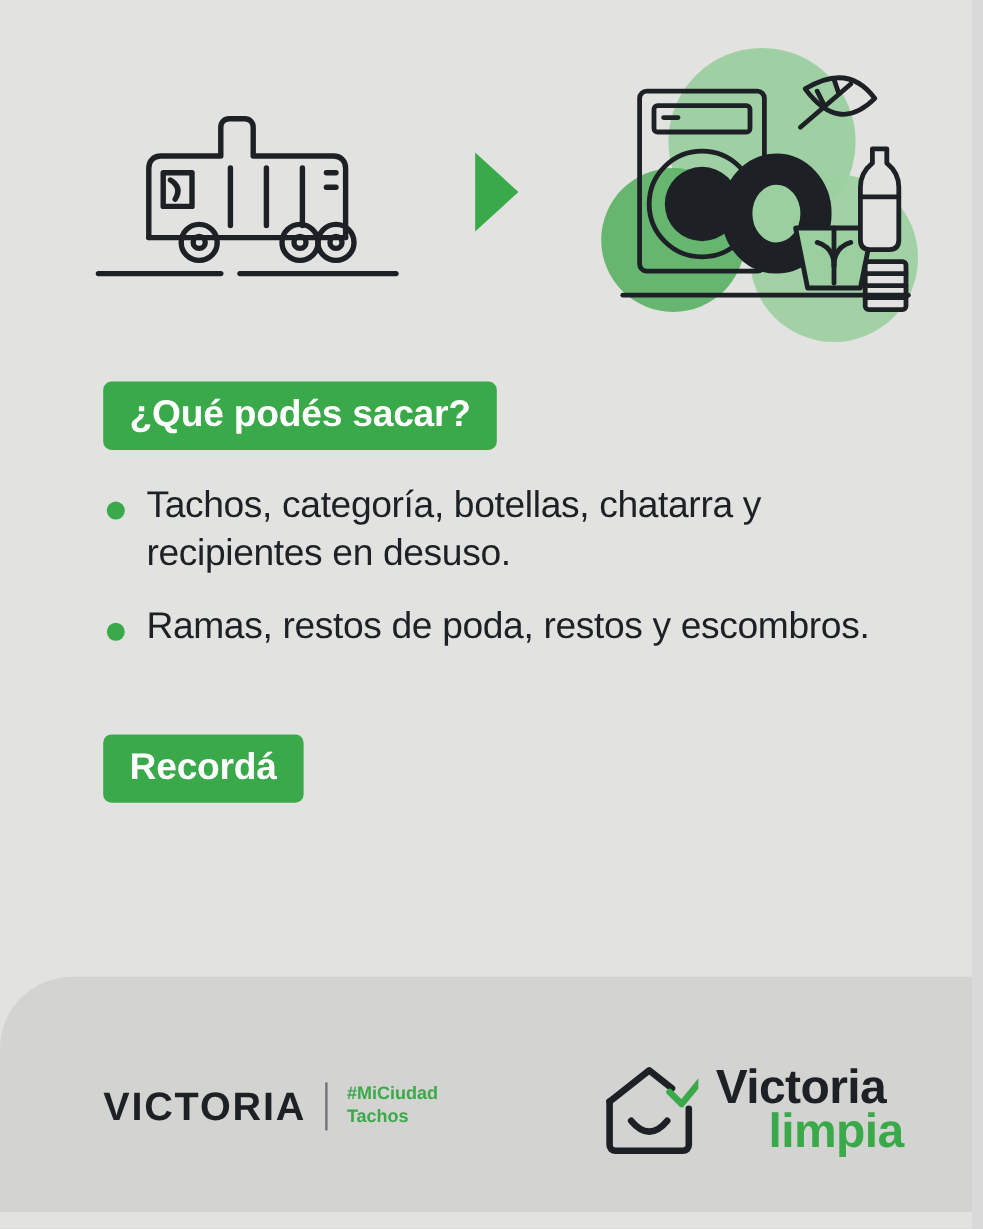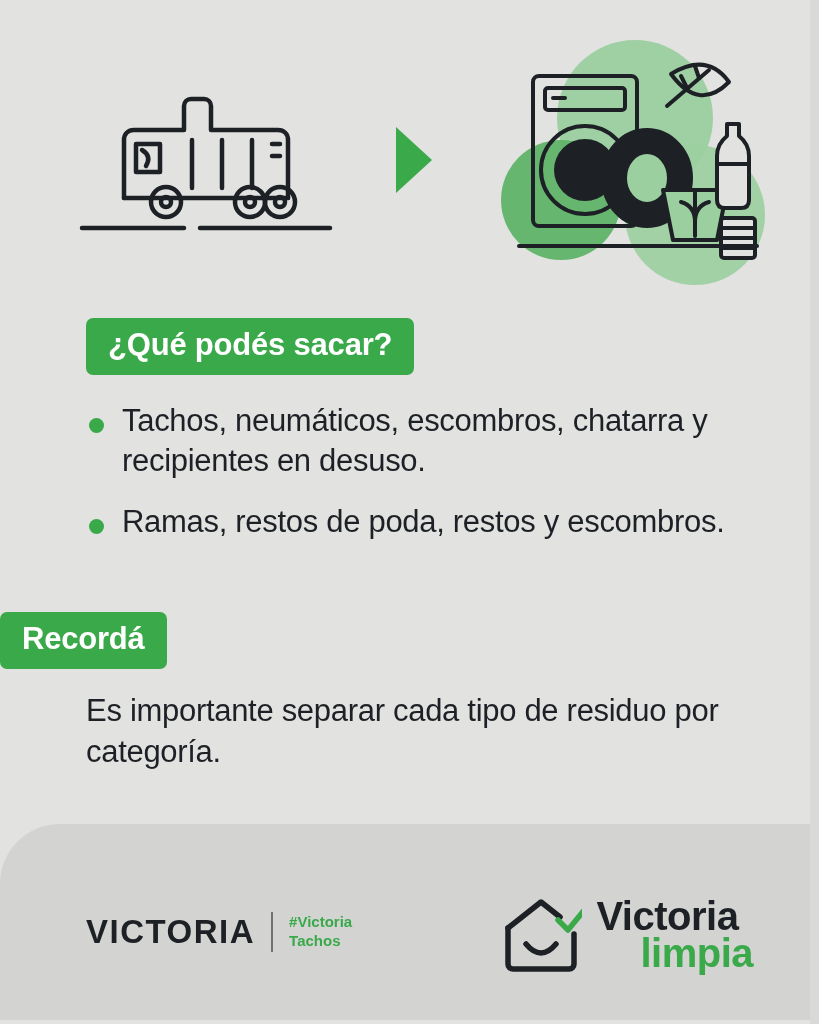--- a/index.html
+++ b/index.html
@@ -58,20 +58,21 @@
     border-radius: 7px;
     letter-spacing: -0.2px;
   }
   .tag-question {
     margin-left: 86px;
     margin-top: 18px;
     padding: 9px 22px 12px 22px;
     font-size: 31px;
   }
   .tag-remember {
+    margin-left: 86px;
     margin-top: 50px;
     padding: 9px 22px 12px 22px;
     font-size: 31px;
   }
 
   
   .bullets {
     margin: 26px 0 0 86px;
     padding: 0;
     list-style: none;
@@ -103,21 +104,21 @@
     font-size: 31px;
     line-height: 1.32;
     color: #1d2126;
     letter-spacing: -0.3px;
   }
 
   
   .footer {
     position: absolute;
     left: 0;
-    bottom: 4px;
+    bottom: 14px;
     width: 819px;
     height: 196px;
     background: #d3d3d2;
     border-top-left-radius: 60px;
   }
   .footer-left {
     position: absolute;
     left: 86px;
     top: 88px;
     display: flex;
@@ -254,41 +255,40 @@
     </span>
   </div>
 
   
   <div class="tag tag-question">¿Qué podés sacar?</div>
 
   
   <ul class="bullets">
     <li>
       <span class="dot"></span>
-      <span>Tachos, neumáticos, escombros, chatarra y recipientes en desuso.</span>
+      <span>Tachos, categoría, botellas, chatarra y recipientes en desuso.</span>
     </li>
     <li>
       <span class="dot"></span>
       <span>Ramas, restos de poda, restos y escombros.</span>
     </li>
   </ul>
 
   
   <div class="tag tag-remember">Recordá</div>
 
-  <p class="remember-text">Es importante separar cada tipo de residuo por categoría.</p>
 
   
   <div class="footer">
 
     <div class="footer-left">
       <span class="victoria-word">VICTORIA</span>
       <span class="divider"></span>
       <span class="hashtag">
-        <span>#Victoria</span><br>
+        <span>#MiCiudad</span><br>
         <span>Tachos</span>
       </span>
     </div>
 
     <div class="footer-right">
       <span class="house-mark">
         <svg viewBox="0 0 82 82" width="82" height="82" fill="none" stroke="#1d2126" stroke-width="5.5" stroke-linecap="round" stroke-linejoin="round">
           <path d="M8 34 L41 8 L60 23"></path>
           <path d="M8 34 L8 70 C8 73 10 75 13 75 L69 75 C72 75 74 73 74 70 L74 40"></path>
           <path d="M26 50 q15 18 30 0"></path>

